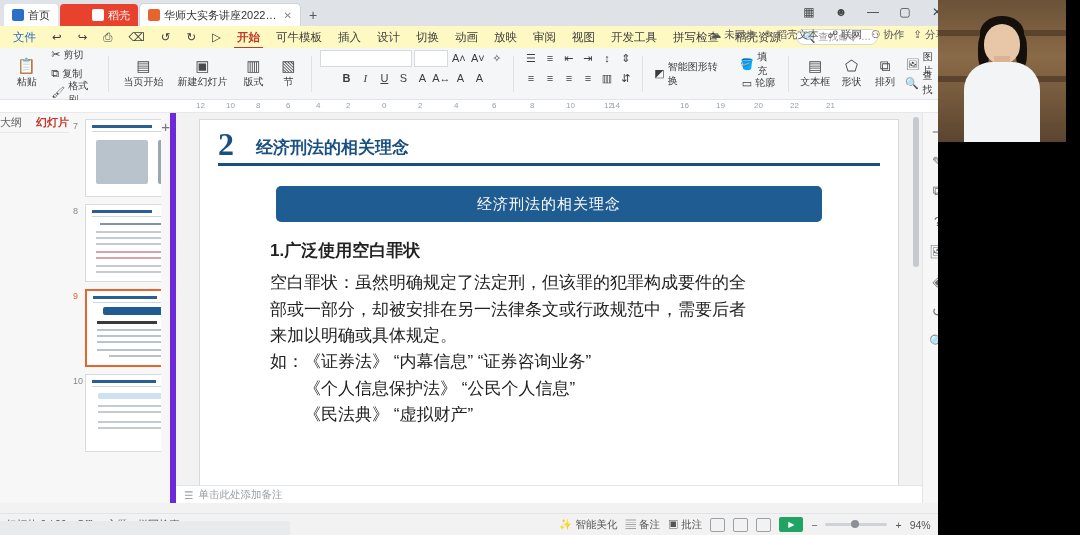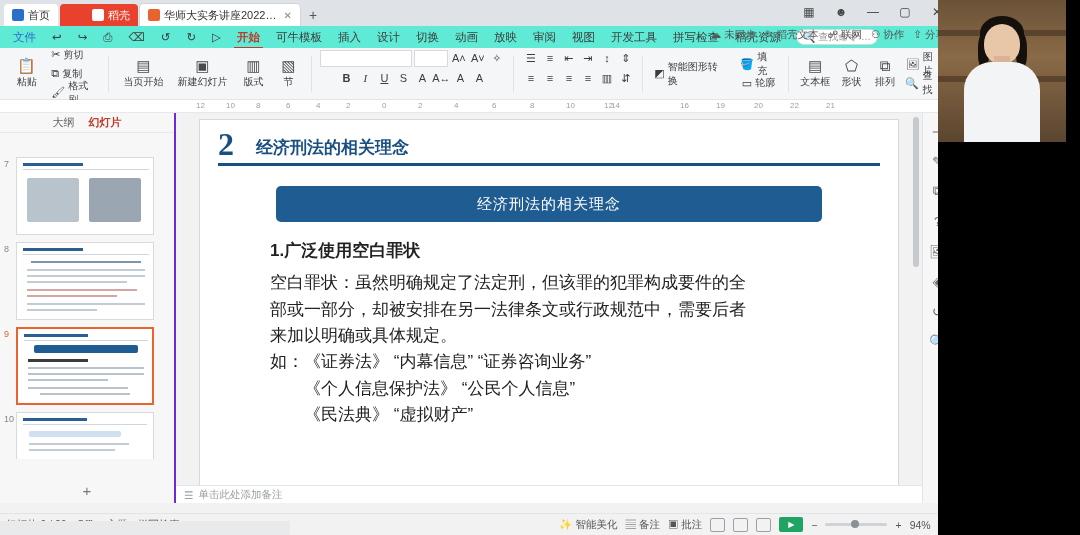--- a/index.html
+++ b/index.html
@@ -23,21 +23,21 @@
   .tab .tlabel { overflow:hidden; white-space:nowrap; text-overflow:ellipsis; }
   .tab.home { background:#fff; }
   .tab.red { background:#e8422e; color:#fff;padding-left:32px; }
   .tab.active { background:#fff; box-shadow:0 0 0 1px #cfd4da; }
   .tab .close { font-size:10px; color:#888; }
   .plus { width:22px; height:22px; display:flex; align-items:center; justify-content:center; font-size:14px; color:#555; }
   .winbtns { position:absolute; right:4px; top:2px; display:flex; align-items:center; gap:10px; color:#444; font-size:12px; }
   .winbtns .b { width:22px; height:20px; display:flex; align-items:center; justify-content:center; }
 
   
-  .ribbontabs { height:22px; background:#5eead4; display:flex; align-items:center; padding-left:6px; gap:2px; font-size:11.5px; color:#3c3c3c; position:relative; }
+  .ribbontabs { height:22px; background:#fef9c3; display:flex; align-items:center; padding-left:6px; gap:2px; font-size:11.5px; color:#3c3c3c; position:relative; }
   .rtab { padding:2px 7px; border-radius:3px; white-space:nowrap; }
   .rtab.sel { color:#c0392b; font-weight:bold; position:relative; }
   .rtab.sel:after { content:""; position:absolute; left:4px; right:4px; bottom:-2px; height:2px; background:#c0392b; }
   .rtab.file { color:#2a6fc9; }
   .searchbox { display:flex; align-items:center; gap:3px; background:#fff; border:1px solid #d6d9dd; border-radius:10px; height:16px; padding:0 6px; font-size:10px; color:#999; margin-left:6px; }
   .ribbonright { position:absolute; right:6px; top:2px; display:flex; align-items:center; gap:9px; font-size:10.5px; color:#555; }
 
   
   .ribbon { height:52px; background:#f5f6f8; border-bottom:1px solid #e2e4e8; display:flex; align-items:center; padding:2px 4px; gap:2px; position:relative; }
   .grp { display:flex; align-items:center; gap:2px; padding:0 3px; height:48px; }
@@ -57,21 +57,21 @@
   .ibtn.u { text-decoration:underline; }
 
   
   .ruler { height:13px; background:#fff; border-bottom:1px solid #e6e8eb; position:relative; overflow:hidden;text-decoration:underline; }
   .ruler .num { position:absolute; top:1px; font-size:8px; color:#9aa0a6; }
 
   
   .mainarea { position:absolute; left:0; top:113px; right:0; bottom:32px; display:flex; background:#f2f2f2; }
 
   
-  .leftpane { width:176px; background:#f7f7f7; border-right:2px solid #6d28d9; display:flex; flex-direction:column;gap:18px; }
+  .leftpane { width:176px; background:#f7f7f7; border-right:6px solid #6d28d9; display:flex; flex-direction:row; }
   .leftpane .ptabs { height:20px; display:flex; align-items:center; gap:14px; justify-content:center; font-size:11px; color:#666; border-bottom:1px solid #e8e8e8; }
   .ptabs .sel { color:#c0392b; font-weight:bold; }
   .thumbs { flex:1; overflow:hidden; padding:6px 4px 0 16px; position:relative; }
   .thumb { position:relative; margin-bottom:7px; }
   .thumb .idx { position:absolute; left:-12px; top:2px; font-size:9px; color:#888; }
   .thumb .card { width:138px; height:78px; background:#fff; border:1px solid #d8dade; overflow:hidden; position:relative; }
   .thumb.cur .card { border:2px solid #e8642f; }
   .thumb.cur .idx { color:#e8642f; }
   .tline { position:absolute; background:#9fb6cf; }
   .addslide { height:26px; display:flex; align-items:center; justify-content:center; color:#777; font-size:15px; }

